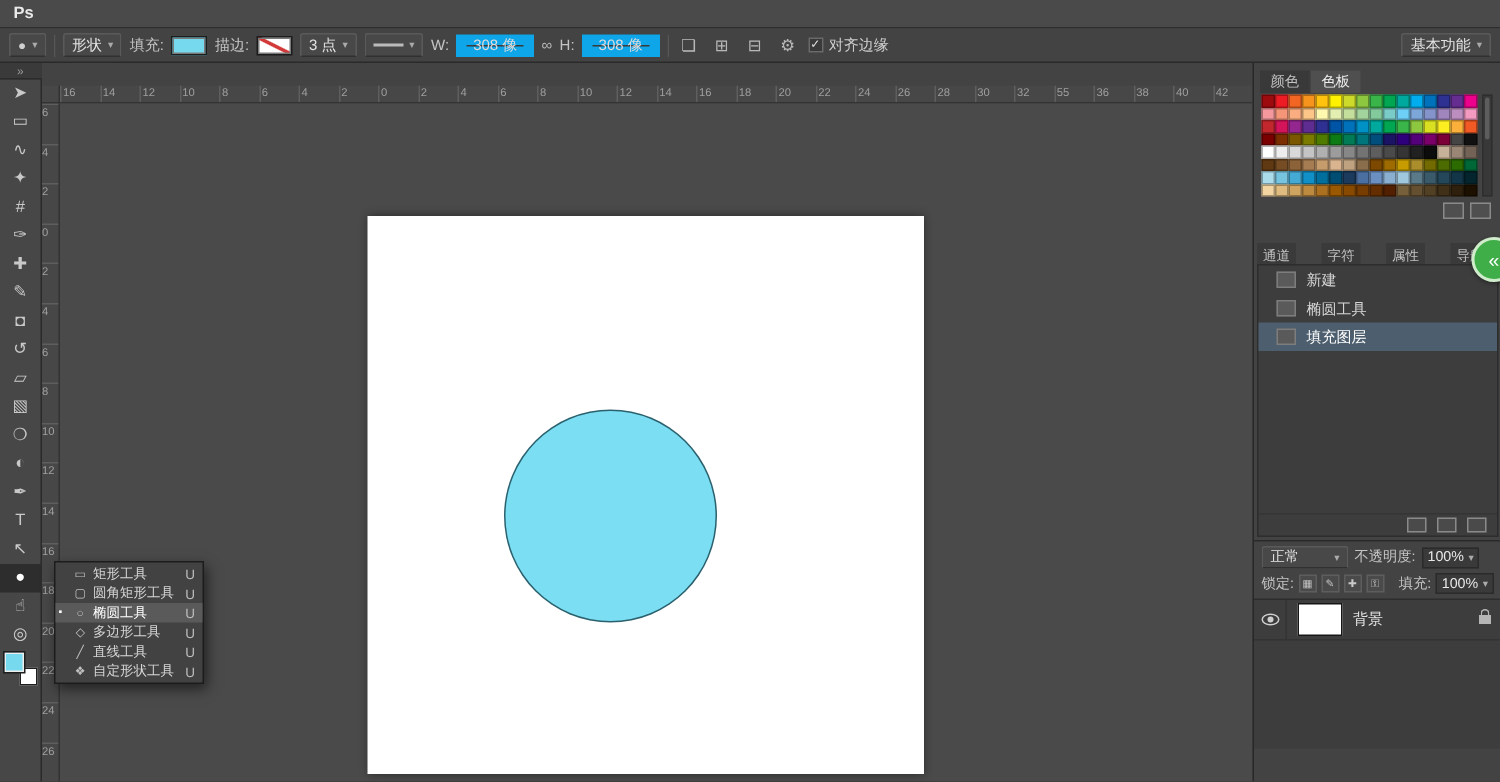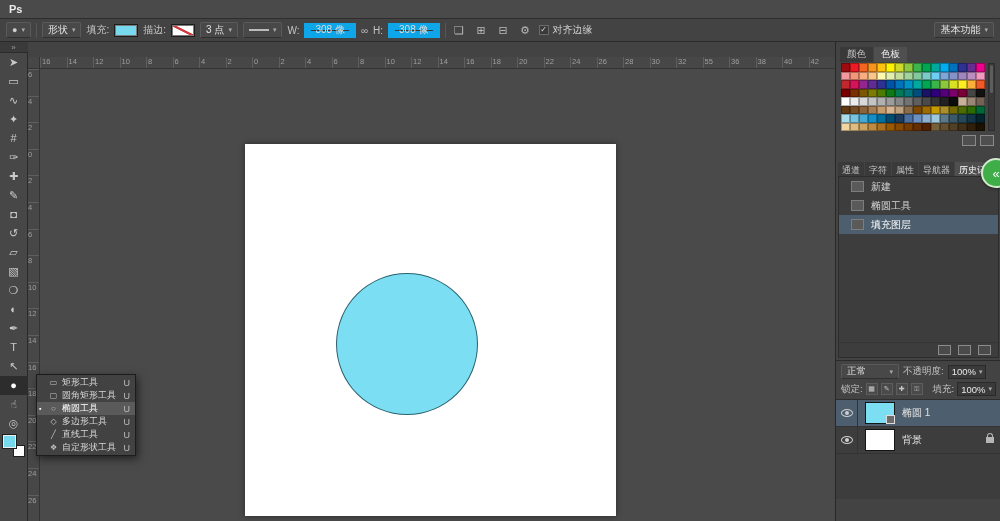--- a/index.html
+++ b/index.html
@@ -94,21 +94,21 @@
   .ptab.active { background: #4f4f4f; color: #f0f0f0; }
   .swatch-grid { position: absolute; left: 5px; top: 21px; width: 145px; display: grid;
     grid-template-columns: repeat(16, 9px); grid-auto-rows: 8.5px; }
   .sw { width: 9px; height: 8.5px; box-shadow: inset 0 0 0 1px rgba(0,0,0,0.3); }
   .sw-scrollbar { position: absolute; right: 5px; top: 21px; width: 7px; height: 68px; background: #383838;
     border: 1px solid #2e2e2e; }
   .sw-thumb { margin: 1px; height: 28px; background: #5d5d5d; border-radius: 3px; }
   .panel-footer { position: absolute; right: 6px; top: 93px; display: flex; gap: 4px; }
   .pf-icon { width: 14px; height: 11px; border: 1px solid #8a8a8a; background: #4f4f4f; }
 
-  .panel-tabrow { position: absolute; left: 2px; top: 120px; display: flex; gap: 1px; width: 162px; }
+  .panel-tabrow { position: absolute; left: 2px; top: 120px; display: flex; gap: 17px; width: 162px; }
   .ptab2 { padding: 2px 4px; font-size: 9px; color: #c2c2c2; background: #3a3a3a; white-space: nowrap; }
   .ptab2.active { background: #4f4f4f; color: #fff; }
 
   .history-panel { position: absolute; left: 2px; top: 134px; width: 161px; height: 182px; background: #3d3d3d;
     border: 1px solid #2d2d2d; display: flex; flex-direction: column; }
   .hist-doc { display: flex; align-items: center; gap: 7px; height: 26px; padding: 0 5px;
     border-bottom: 1px solid #353535; color: #ddd; font-size: 10px; }
   .hist-thumb { width: 26px; height: 18px; background: #ffffff; border: 1px solid #1f1f1f; }
   .hist-row { display: flex; align-items: center; gap: 7px; height: 19px; padding: 0 5px 0 12px;
     color: #d5d5d5; font-size: 10px; }
@@ -579,30 +579,20 @@
         <span class="fill-group">
           <span class="lp-label">填充:</span>
           <span class="lp-value">
             <span>100%</span>
             <span class="caret">▾</span>
           </span>
         </span>
       </div>
       <div class="layer-list">
 
-      <div class="layer-row selected has-badge">
-            <span class="eye-cell">
-              <span class="eye"></span>
-            </span>
-            <span class="layer-thumb" style="background: rgb(123, 222, 242);">
-              <span class="thumb-badge"></span>
-            </span>
-            <span class="layer-name">椭圆 1</span>
-
-          </div>
           <div class="layer-row locked">
             <span class="eye-cell">
               <span class="eye"></span>
             </span>
             <span class="layer-thumb" style="background: rgb(255, 255, 255);"></span>
             <span class="layer-name">背景</span>
             <span class="layer-lock"></span>
           </div>
         </div>
     </div>

